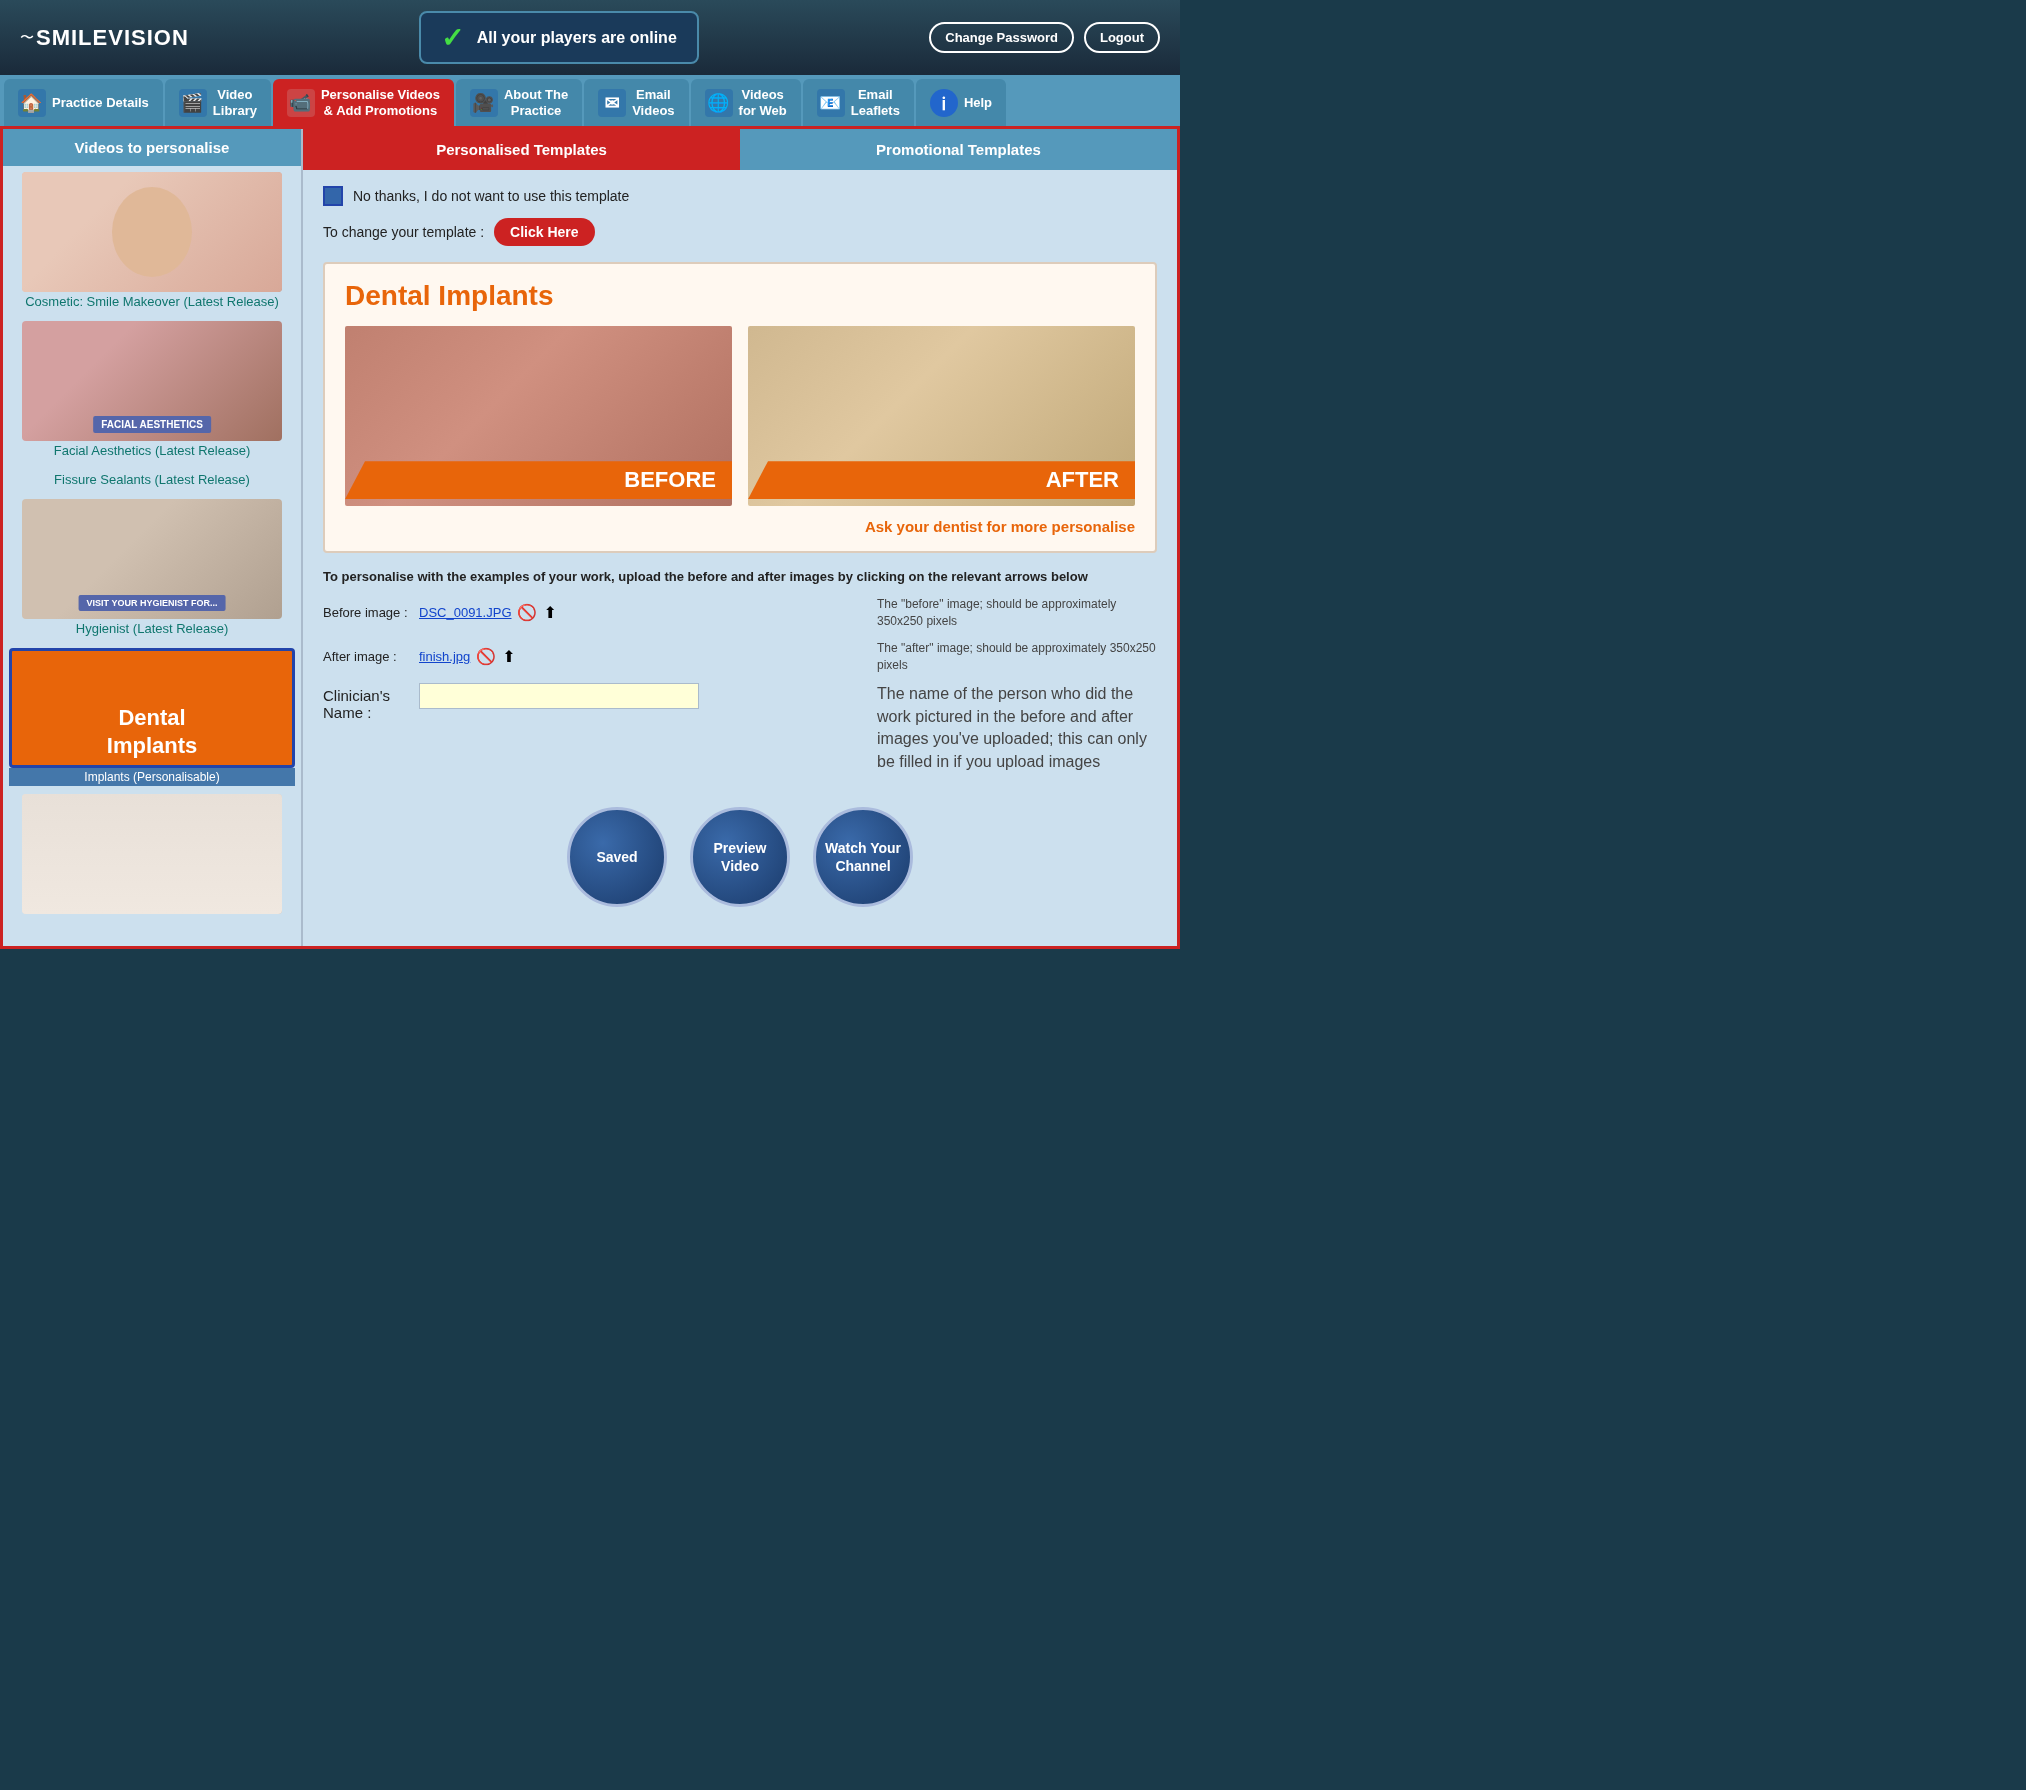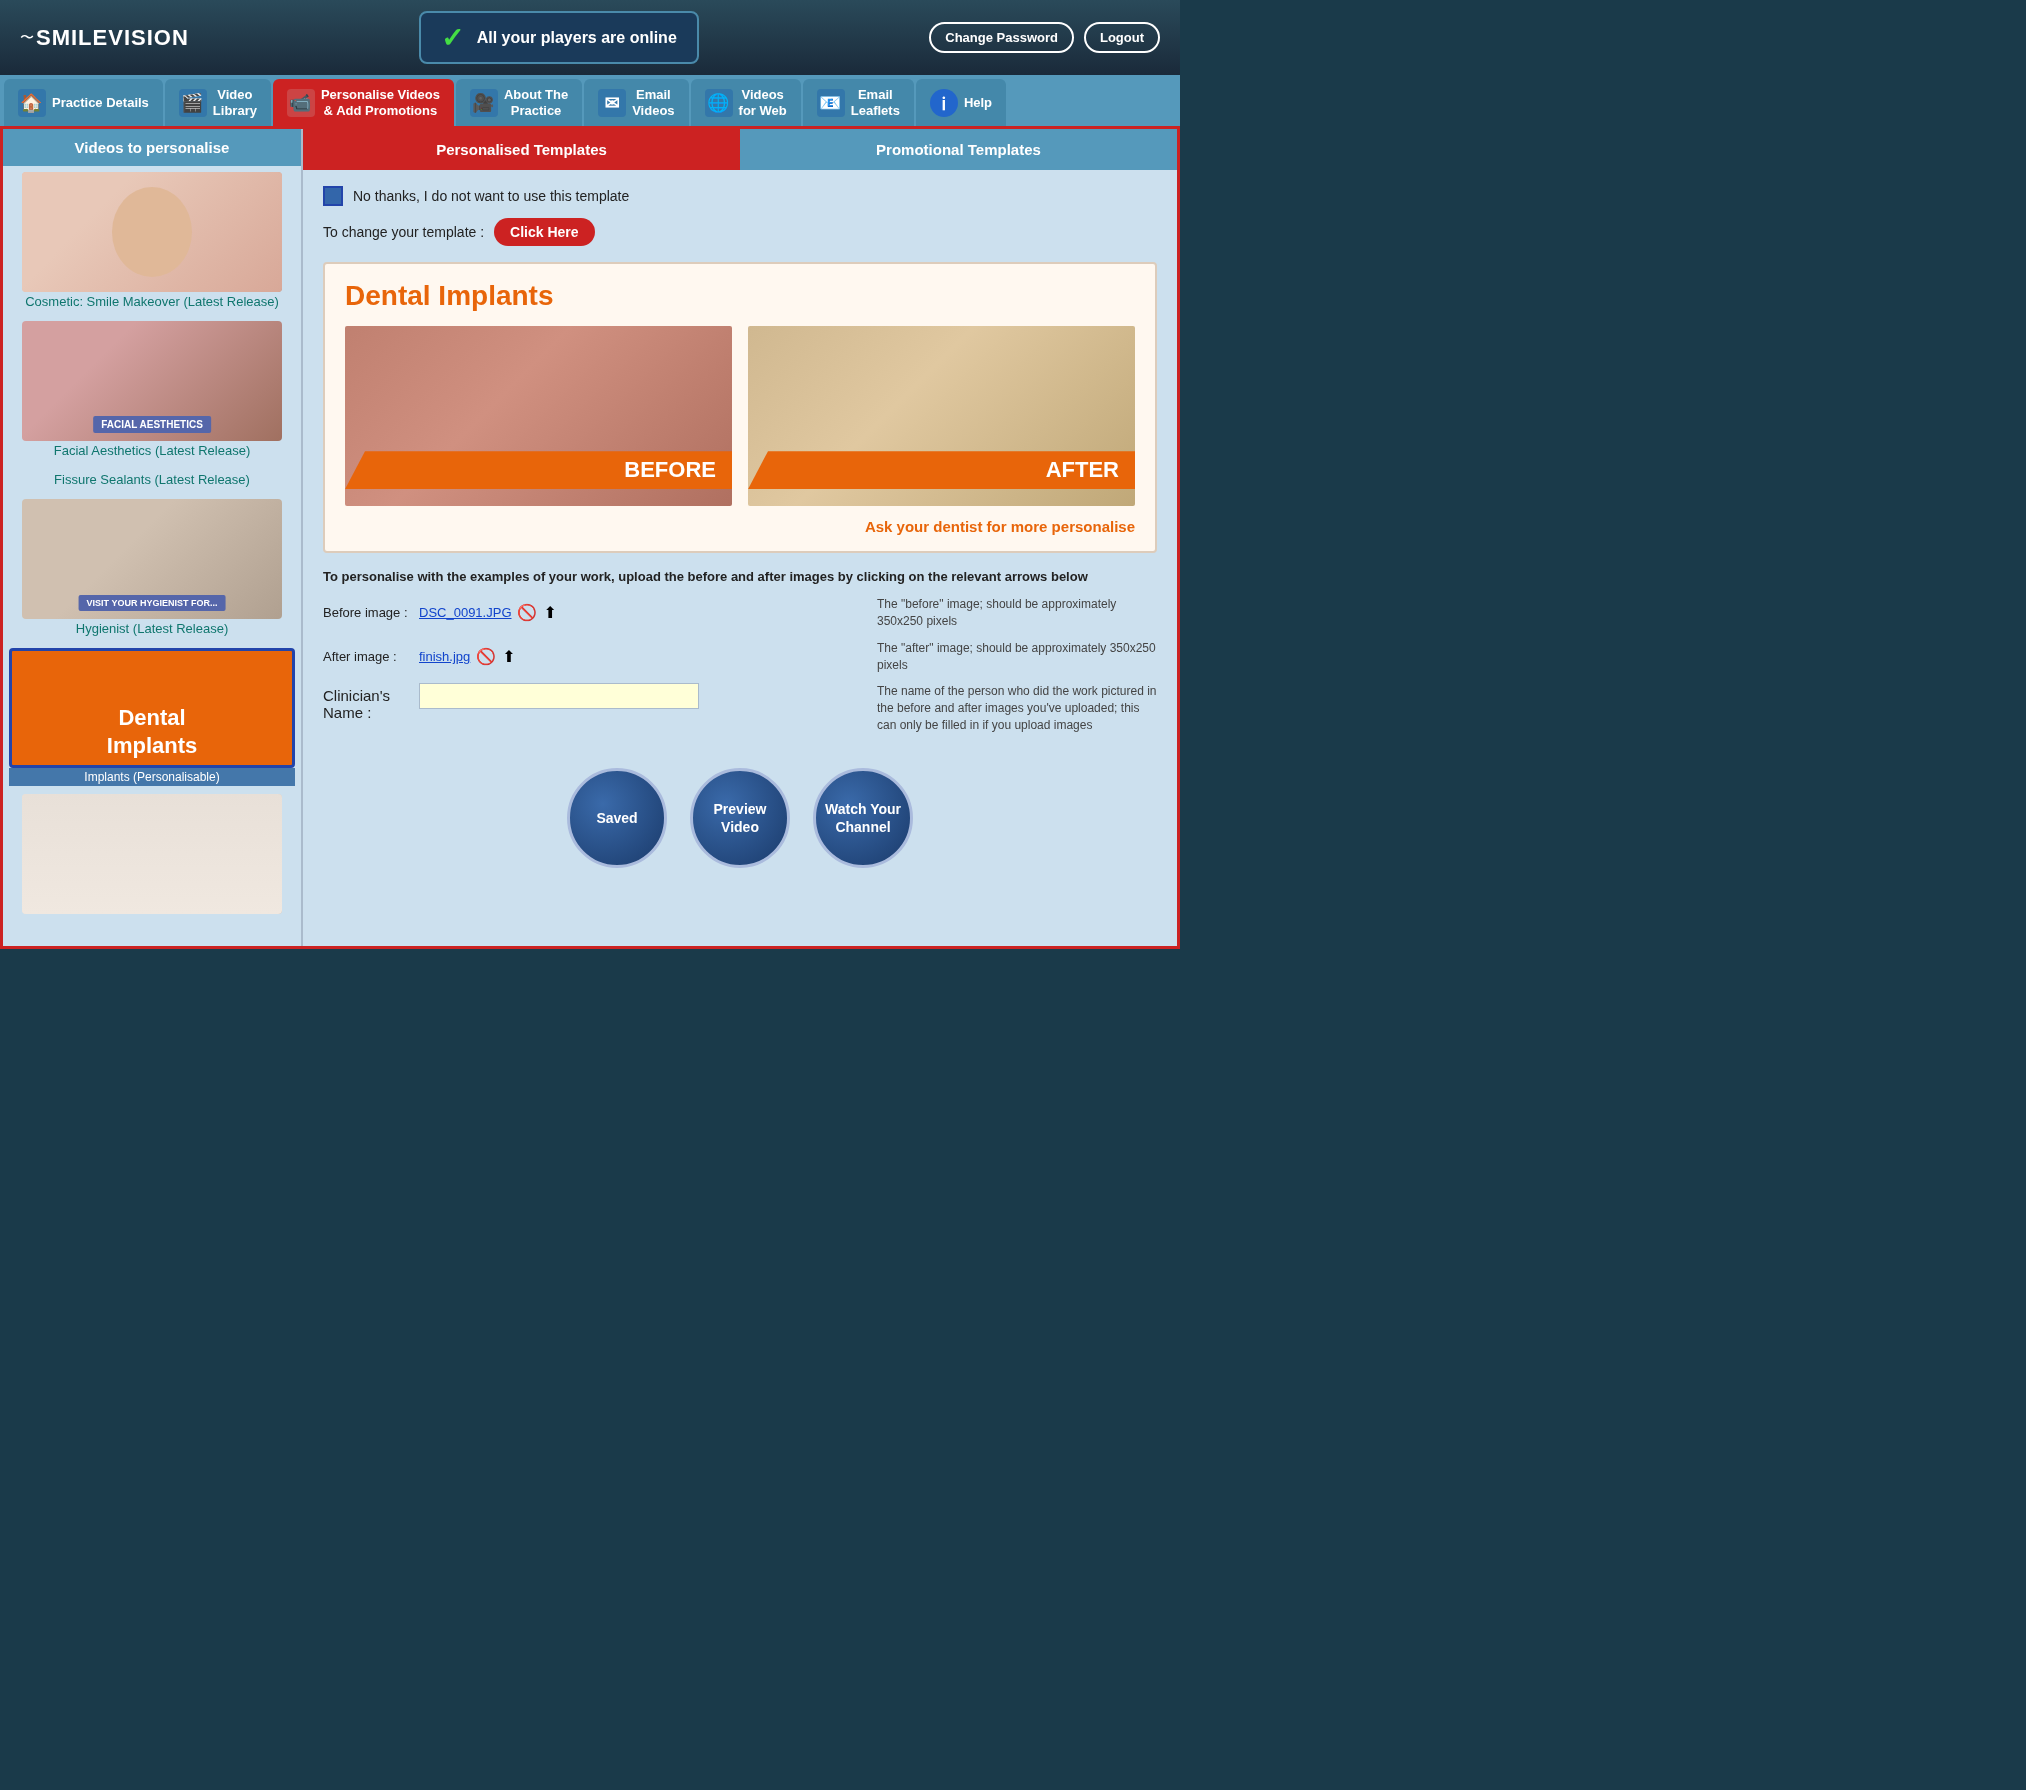--- a/index.html
+++ b/index.html
@@ -304,21 +304,21 @@
       overflow: hidden;
     }
     .ba-before {
       background: linear-gradient(135deg, #c08070 0%, #d09080 40%, #b07060 100%);
     }
     .ba-after {
       background: linear-gradient(135deg, #d0b890 0%, #e0c8a0 40%, #c0a878 100%);
     }
     .ba-label {
       position: absolute;
-      bottom: 17px;
+      bottom: 7px;
       left: 0;
       right: 0;
       background: #e8650a;
       color: white;
       font-size: 22px;
       font-weight: bold;
       text-align: right;
       padding: 6px 16px;
       clip-path: polygon(20px 0%, 100% 0%, 100% 100%, 0% 100%);
     }
@@ -381,21 +381,21 @@
       flex-shrink: 0;
       padding-top: 4px;
     }
     .clinician-input {
       background: #ffffd8;
       border: 1px solid #aabbcc;
       height: 26px;
       width: 280px;
     }
     .clinician-hint {
-      font-size: 12px;
+      font-size: 16px;
       color: #444;
       margin-left: auto;
       max-width: 280px;
       line-height: 1.4;
     }
 
     
     .action-buttons {
       display: flex;
       justify-content: center;

